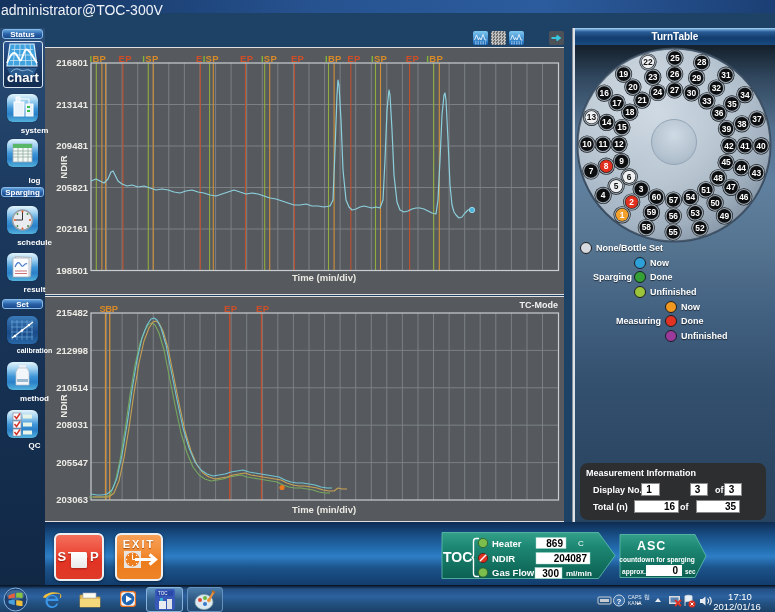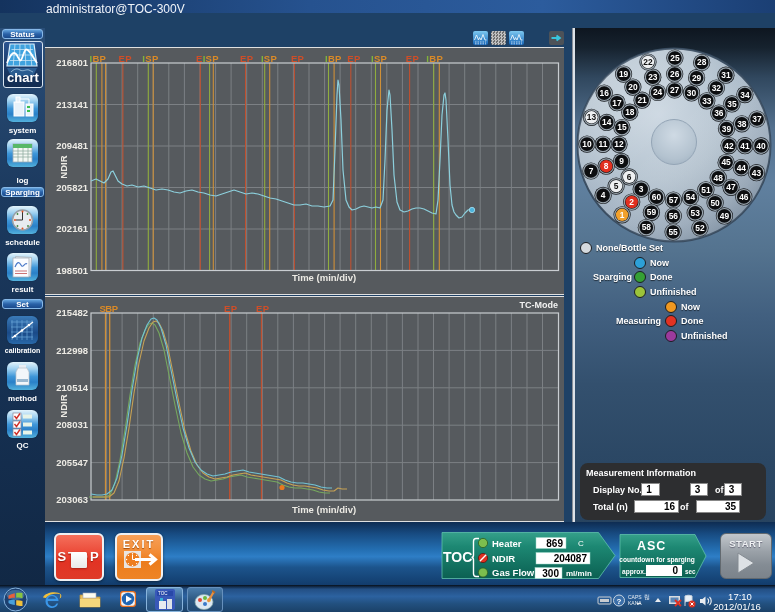--- a/index.html
+++ b/index.html
@@ -1,28 +1,28 @@
 <!DOCTYPE html>
 <html><head><meta charset="utf-8">
 <style>
   html,body{margin:0;padding:0;}
   body{width:775px;height:612px;overflow:hidden;font-family:"Liberation Sans",sans-serif;}
   #scr{position:relative;width:775px;height:612px;background:#1e4166;overflow:hidden;}
   .abs{position:absolute;}
   
   #titlebar{left:0;top:0;width:775px;height:13px;background:linear-gradient(90deg,#14335e 0%,#26528f 40%,#2c5c9d 70%,#1b3f74 100%);}
-  #titlebar span{position:absolute;left:1px;top:1.5px;color:#f0f4f8;font-size:12px;padding-left:45px;}
+  #titlebar span{position:absolute;left:1px;top:1.5px;color:#f0f4f8;font-size:14px;}
   
   #menubar{left:0;top:13px;width:775px;height:15px;background:linear-gradient(180deg,#fafafa,#e8e8e8 80%,#d0d0d0);border-bottom:1px solid #9a9a9a;box-sizing:border-box;}
   #menubar span{position:absolute;top:2.5px;font-size:8.5px;font-weight:bold;color:#222;}
   
   #sidebar{left:0;top:28px;width:45px;height:557px;background:linear-gradient(180deg,#2a4e78 0%,#1c3a5f 30%,#152f50 70%,#112845 100%);}
   .pill{position:absolute;left:2px;width:41px;height:10px;border-radius:3px;background:linear-gradient(180deg,#63a3dd,#2a62a8 50%,#1a4a8c);border:1px solid #86b8e8;color:#fff;font-size:8px;font-weight:bold;text-align:center;line-height:10px;box-sizing:border-box;}
   .tile{position:absolute;left:7px;width:31px;height:28px;border-radius:6px;background:linear-gradient(180deg,#e4f4fc 0%,#9ed0f0 25%,#3e96d8 52%,#2a80c8 72%,#54b2dc 100%);box-shadow:0 0 1px #0a1e38;}
-  .tlabel{position:absolute;left:0px;width:45px;text-align:center;color:#fff;font-size:8px;font-weight:bold;}
+  .tlabel{position:absolute;left:12px;width:45px;text-align:center;color:#fff;font-size:8px;font-weight:bold;}
   
   #main{left:37px;top:28px;width:527px;height:557px;background:#1e4166;}
   .chartpanel{position:absolute;left:5px;width:522px;background:#565a5e;border-top:1px solid #e0e0e0;border-bottom:1px solid #e0e0e0;box-sizing:border-box;}
   .miniicon{position:absolute;top:3px;width:15px;height:14px;border-radius:2px;}
   
   #splitter{left:572px;top:28px;width:3px;height:557px;background:linear-gradient(90deg,#8a9099 0 1px,#dde2e8 1px 100%);}
   
   #right{left:575px;top:28px;width:200px;height:557px;background:linear-gradient(180deg,#0e1620 0%,#16222e 3.5%,#31485f 9%,#54718f 18%,#60809f 28%,#54738f 40%,#415f7f 52%,#33506e 64%,#2b4764 78%,#24405c 100%);overflow:hidden;}
   #ttbar{position:absolute;left:0;top:0;width:200px;height:17px;background:linear-gradient(180deg,#79b1e0 0%,#2a5d96 18%,#123c6e 55%,#194a80 100%);border-top:1px solid #9cc6ea;box-sizing:border-box;}
   #ttbar div{color:#fff;font-size:10px;font-weight:bold;text-align:center;line-height:16px;}
@@ -298,20 +298,23 @@
             <rect x="16" y="20.5" width="9" height="4" fill="#e8f4e8"></rect>
           </g>
         </svg>
     </div>
     <div class="tlabel" style="top:413px;">QC</div>
   </div>
 
   <div id="splitter" class="abs"></div>
 
   <div id="right" class="abs">
+    <div id="ttbar">
+        <div>TurnTable</div>
+      </div>
     <svg class="abs" style="left:0;top:0;" width="200" height="430" viewBox="575 28 200 430">
       <defs>
         <radialGradient id="disc" cx="42%" cy="34%" r="75%">
           <stop offset="0%" stop-color="#cdd8e2"></stop>
             <stop offset="45%" stop-color="#b8c6d2"></stop>
           <stop offset="78%" stop-color="#a2b2c2"></stop>
             <stop offset="100%" stop-color="#8598ab"></stop>
         </radialGradient>
         <linearGradient id="discsheen" x1="0" y1="0" x2="1" y2="1">
           <stop offset="0%" stop-color="#ffffff" stop-opacity="0.25"></stop>
@@ -785,26 +788,20 @@
       <text x="578" y="546" font-size="8" fill="#fff">C</text>
       <text x="566" y="576" font-size="8" font-weight="bold" fill="#fff">ml/min</text>
       <text x="637" y="550" font-size="12.5" font-weight="bold" fill="#fff" letter-spacing="1">ASC</text>
       <text x="657" y="561.5" font-size="6.6" font-weight="bold" fill="#fff" text-anchor="middle">countdown for sparging</text>
       <text x="622" y="574" font-size="6.6" font-weight="bold" fill="#fff">approx.</text>
       <rect x="646" y="565" width="36" height="11" fill="#fff"></rect>
       <text x="678" y="574" font-size="10" font-weight="bold" fill="#000" text-anchor="end">0</text>
       <text x="685" y="573.5" font-size="6.3" font-weight="bold" fill="#fff">sec</text>
     </svg>
 
-    <div class="bigbtn" style="left:675px;top:11px;width:50px;height:44px;background:linear-gradient(180deg,#c2c7cc,#9aa1a8 40%,#848c94 70%,#7b838b);border:1px solid #62696f;">
-      <div style="font-size:9.5px;color:#eef0f2;letter-spacing:0.5px;margin-top:4px;text-shadow:0 1px 1px #667;">START</div>
-      <svg width="24" height="22" viewBox="0 0 24 22" style="position:absolute;left:13px;top:18px;">
-        <path d="M4,1 L20,11 L4,21 Z" fill="#dde1e5" stroke="#848b92" stroke-width="1"></path>
-      </svg>
-    </div>
   </div>
 
   <div id="taskbar" class="abs">
 
     <svg class="abs" style="left:3px;top:1px;" width="25" height="25" viewBox="0 0 25 25">
       <circle cx="12.5" cy="12.5" r="11.5" fill="#1c4070" stroke="#86b2dc" stroke-width="1"></circle>
         <ellipse cx="12.5" cy="8" rx="9" ry="5" fill="#5a88b8" opacity="0.55"></ellipse>
       <g>
         <path d="M5.5,12 C8,10.8 10.5,10.6 11.8,10.9 L11.8,6.2 C9.5,6.6 7,7.6 5.5,8.6 Z" fill="#e8603c"></path>
         <path d="M13.2,10.8 C15.5,10.4 17.8,10.7 19.5,11.4 L19.5,6.0 C17.5,5.6 15,5.7 13.2,6.1 Z" fill="#88c440"></path>

